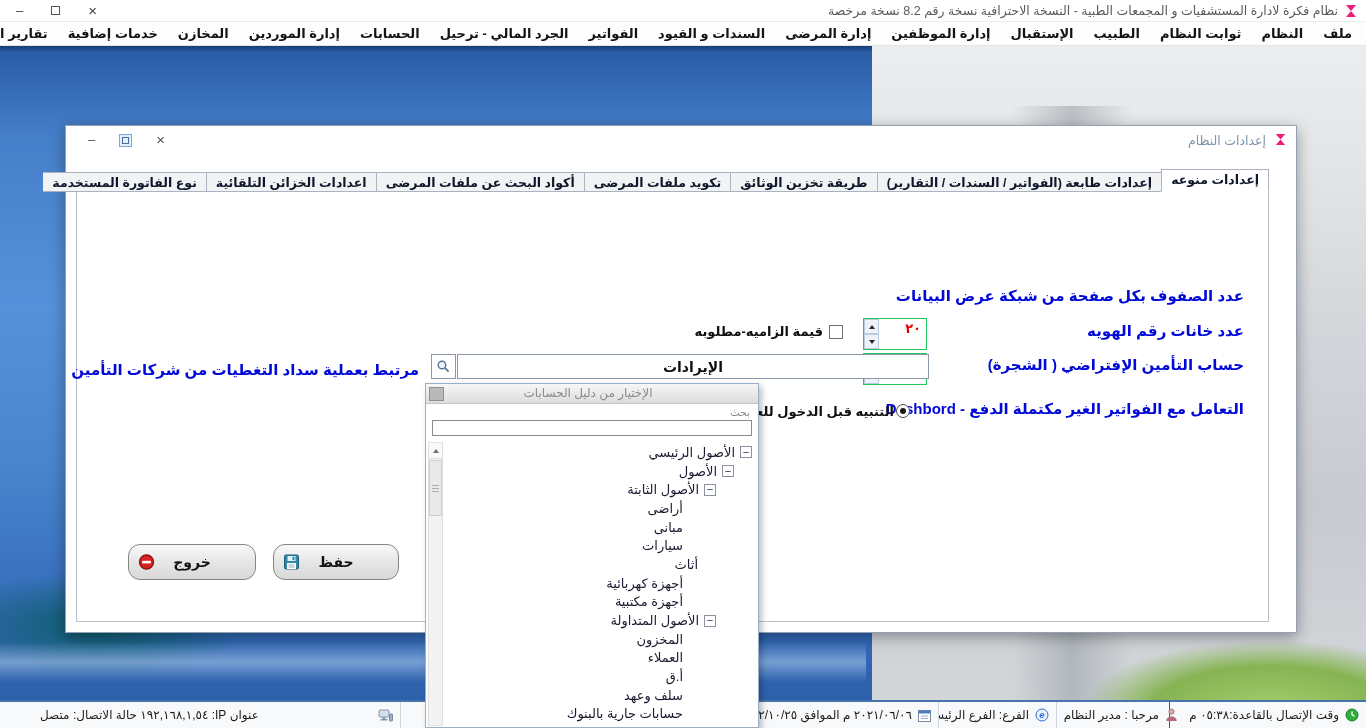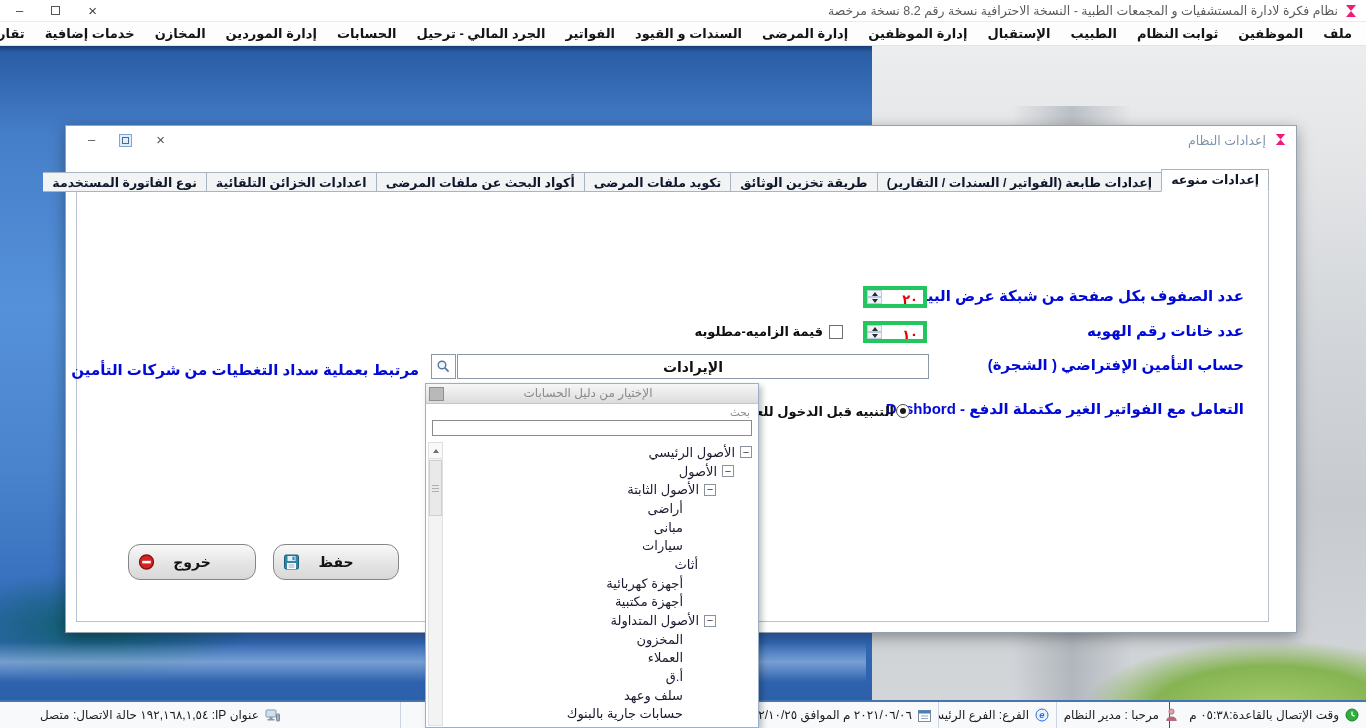--- a/index.html
+++ b/index.html
@@ -46,21 +46,21 @@
   .tab { height:20px; padding:2px 9px 0; font-size:12.5px; font-weight:700; color:#0f172a; white-space:nowrap;
     background:#f1f3f5; border:1px solid #aab4c0; border-left-width:0; }
   .tab:first-child { border-left-width:1px; }
   .tab.active { height:23px; background:#fff; border-bottom:1px solid #fff; border-left-width:1px; }
   .tab.after-active { border-right-width:0; }
   .panel { position:absolute; top:65px; right:27px; left:10px; bottom:10px; background:#fff; border:1px solid #b9c2cc; }
 
   .lbl-blue { position:absolute; font-size:15px; font-weight:700; color:#0009d6; white-space:nowrap; z-index:3; }
   .lbl-black { position:absolute; font-size:13px; font-weight:700; color:#101010; white-space:nowrap; z-index:3; }
 
-  .spinner { position:absolute; width:64px; height:22px; background:#fff; border:4px solid #22c55e; display:flex; z-index:3; }
+  .spinner { position:absolute; width:64px; height:32px; background:#fff; border:1px solid #22c55e; display:flex; z-index:3;margin-top:32px; }
   .spin-value { flex:1; text-align:right; padding:2px 5px 0 0; font-size:13px; font-weight:700; color:#e60000; }
   .spin-btns { width:15px; display:flex; flex-direction:column; border-left:0; }
   .spin-b { flex:1; background:#eef3fa; border:1px solid #b9cbdc; display:flex; align-items:center; justify-content:center; }
   .tri-up { width:0; height:0; border-left:3px solid transparent; border-right:3px solid transparent; border-bottom:4px solid #2b2b2b; }
   .tri-dn { width:0; height:0; border-left:3px solid transparent; border-right:3px solid transparent; border-top:4px solid #2b2b2b; }
 
   .checkbox { position:absolute; width:14px; height:14px; background:#fff; border:1px solid #6e6e6e; z-index:3; }
   .radio { position:absolute; width:14px; height:14px; border:1px solid #4a4a4a; border-radius:50%; background:#fff; z-index:3; display:flex; align-items:center; justify-content:center; }
   .radio .dot { width:6px; height:6px; border-radius:50%; background:#1a1a1a; }
 
@@ -96,21 +96,21 @@
 
   
   .statusbar { position:absolute; left:0; right:0; top:700px; height:28px; background:#f8f9fb; border-top:2px solid #4674ae; z-index:5; }
   .sb-sec { position:absolute; top:0; bottom:0; display:flex; align-items:center; gap:6px; padding:0 7px;
     font-size:12px; color:#1c1c1c; white-space:nowrap; border-left:1px solid #ccd5e0; overflow:hidden; }
   .sb-time   { right:0;    width:197px; border-left:1px solid #6d28d9;margin-left:42px; }
   .sb-user   { right:181px; width:129px; }
   .sb-branch { right:310px; width:118px; }
   .sb-date   { right:428px; width:252px; }
   .sb-empty  { right:680px; width:286px; }
-  .sb-ip     { left:0; width:400px; border-left:none; justify-content:flex-end;padding-left:40px; }
+  .sb-ip     { left:0; width:400px; border-left:none; justify-content:space-between;padding-left:40px; }
 
   svg { display:block; }
 </style>
 </head>
 <body>
 
 <div class="stage">
 
   <div class="titlebar">
     <span class="app-logo">
@@ -122,21 +122,21 @@
     <span class="win-title">نظام فكرة لادارة المستشفيات و المجمعات الطبية - النسخة الاحترافية نسخة رقم 8.2 نسخة مرخصة</span>
     <div class="win-controls">
       <span class="wc">–</span>
       <span class="wc"><span class="wc-box"></span></span>
       <span class="wc" style="font-size:15px">×</span>
     </div>
   </div>
 
   <div class="menubar" id="menubar">
       <div class="menu-item">ملف</div>
-      <div class="menu-item">الموظفين</div>
+      <div class="menu-item">النظام</div>
       <div class="menu-item">ثوابت النظام</div>
       <div class="menu-item">الطبيب</div>
       <div class="menu-item">الإستقبال</div>
       <div class="menu-item">إدارة الموظفين</div>
       <div class="menu-item">إدارة المرضى</div>
       <div class="menu-item">السندات و القيود</div>
       <div class="menu-item">الفواتير</div>
       <div class="menu-item">الجرد المالي - ترحيل</div>
       <div class="menu-item">الحسابات</div>
       <div class="menu-item">إدارة الموردين</div>

